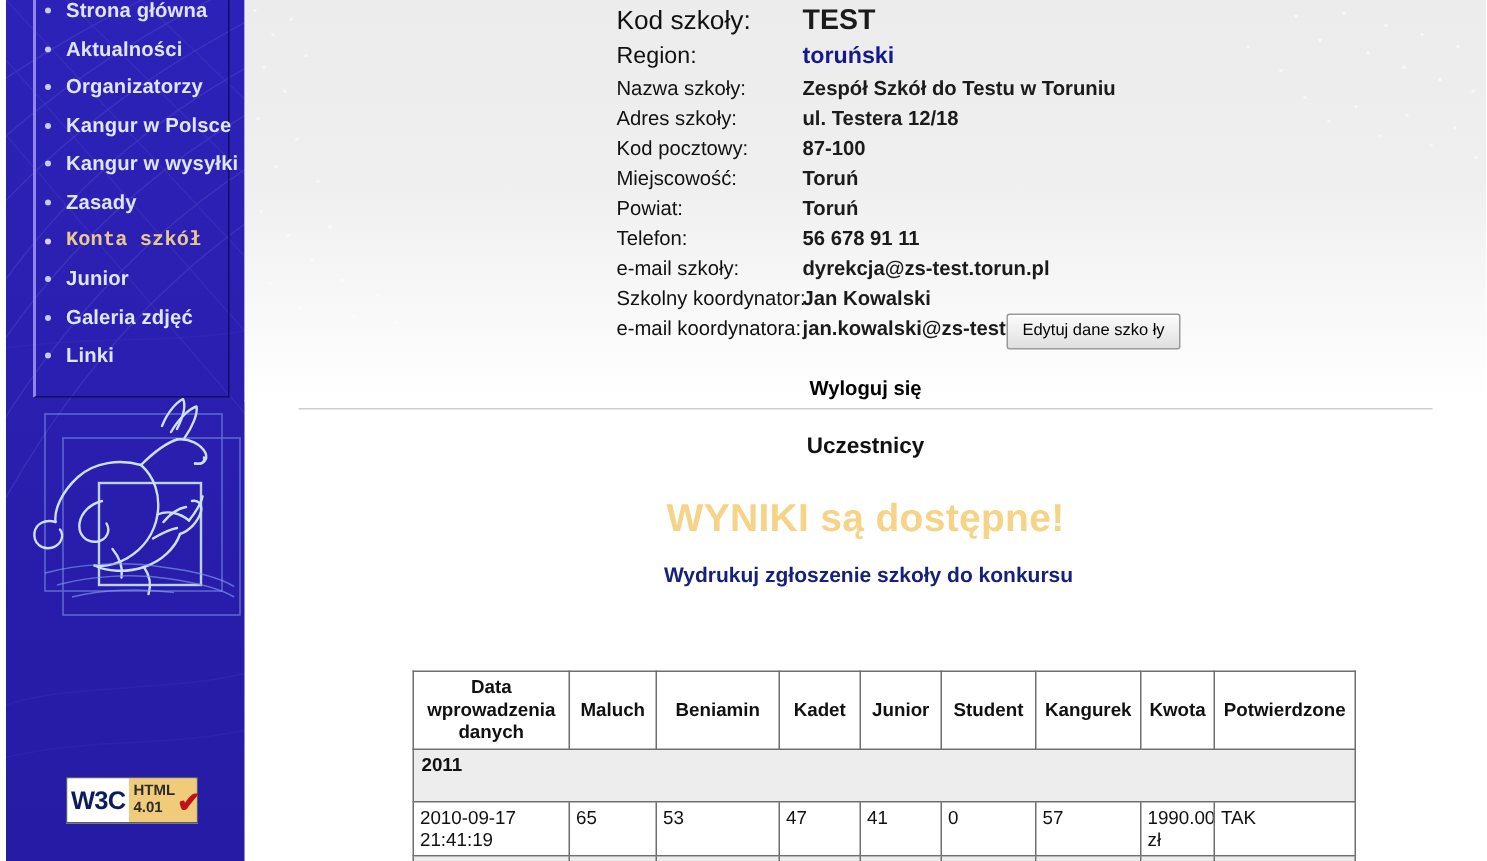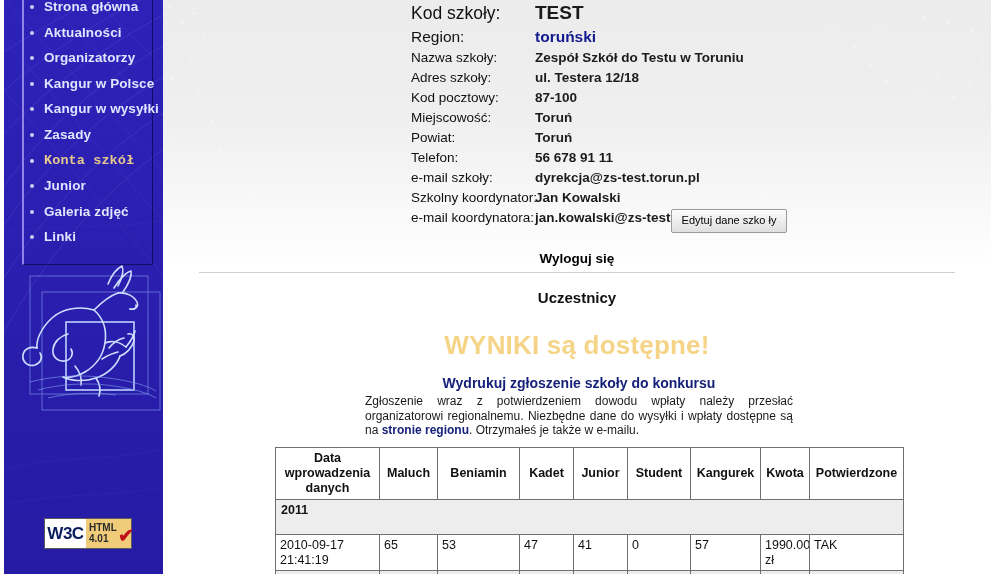--- a/index.html
+++ b/index.html
@@ -577,21 +577,20 @@
       </div>
 
       <div id="rule"></div>
 
       <div id="participants-heading">Uczestnicy</div>
 
       <div id="results-banner">WYNIKI są dostępne!</div>
 
       <div id="print-block">
         <div id="print-heading">Wydrukuj zgłoszenie szkoły do konkursu</div>
-        <p id="print-para"><span>Zgłoszenie wraz z potwierdzeniem dowodu wpłaty należy przesłać organizatorowi regionalnemu. Niezbędne dane do wysyłki i wpłaty dostępne są na </span><a class="lnk" href="#">stronie regionu</a><span>. Otrzymałeś je także w e-mailu.</span></p>
       </div>
 
       <div id="results-table-wrap">
         <table class="results">
           <colgroup>
             <col class="col-date">
               <col class="col-num">
               <col class="col-ben">
               <col class="col-kadet">
             <col class="col-junior">

